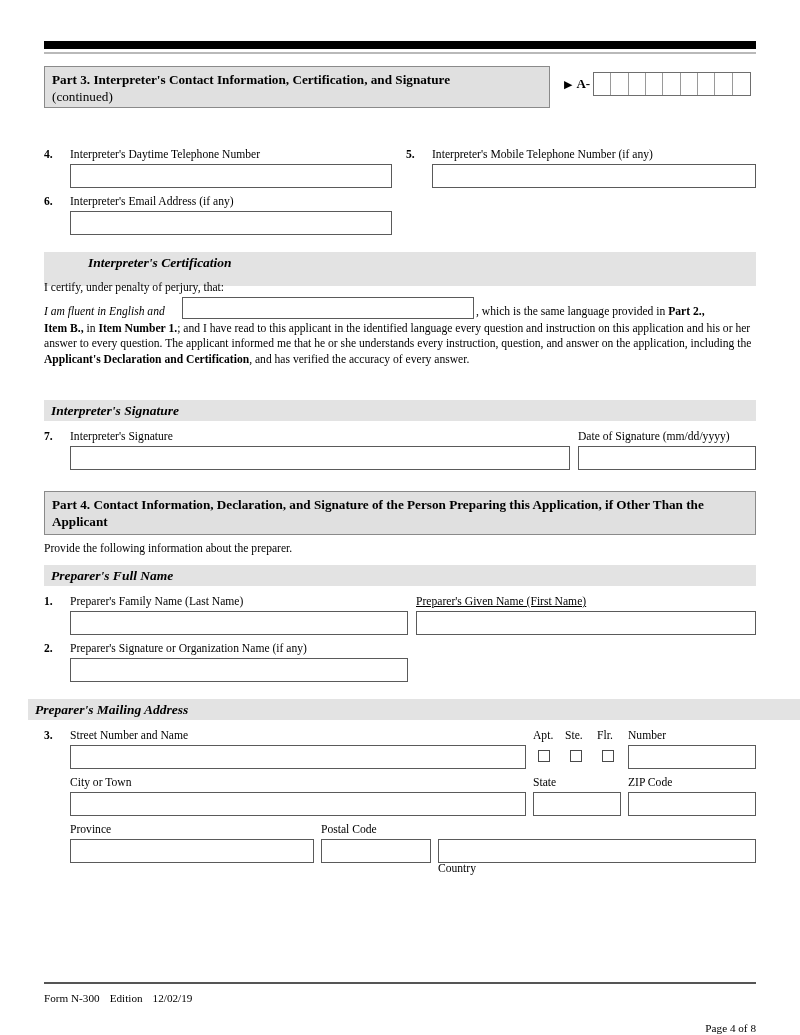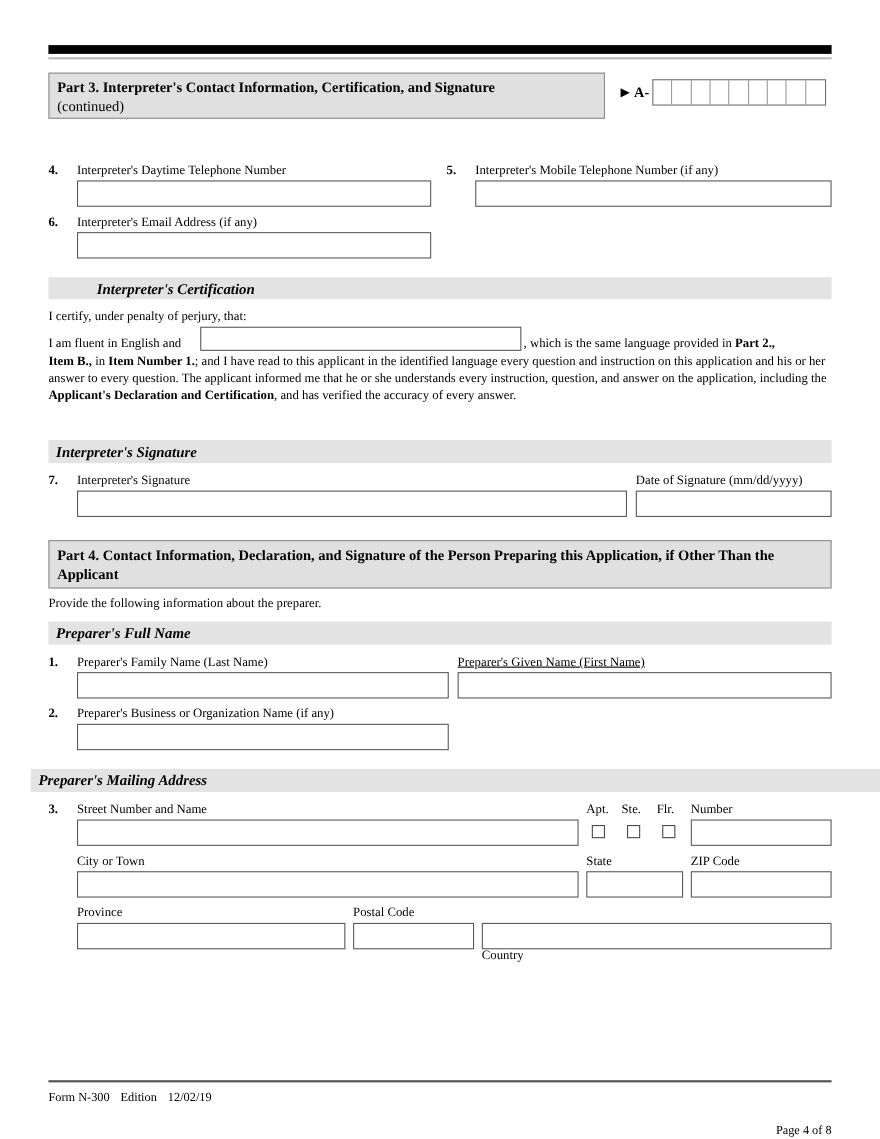--- a/index.html
+++ b/index.html
@@ -182,25 +182,25 @@
   <div class="field" style="left:70px; top:164px; width:322px; height:24px;"></div>
 
   <div class="num" style="left:406px; top:148px;">5.</div>
   <div class="lbl" style="left:432px; top:148px;">Interpreter's Mobile Telephone Number (if any)</div>
   <div class="field" style="left:432px; top:164px; width:324px; height:24px;"></div>
 
   <div class="num" style="left:44px; top:195px;">6.</div>
   <div class="lbl" style="left:70px; top:195px;">Interpreter's Email Address (if any)</div>
   <div class="field" style="left:70px; top:211px; width:322px; height:24px;"></div>
 
-  <div class="section-bar" style="left:44px; top:252px; width:712px; height:20px;padding-left:44px;">Interpreter's Certification</div>
+  <div class="section-bar" style="left:44px; top:252px; width:712px; height:34px;padding-left:44px;">Interpreter's Certification</div>
 
   <div class="para" style="left:44px; top:280px; width:712px;">I certify, under penalty of perjury, that:</div>
 
-  <div class="inline-note" style="left:44px; top:305px;">I am fluent in English and</div>
+  <div class="inline-note" style="left:44px; top:305px;font-style:italic;">I am fluent in English and</div>
   <div class="field" style="left:182px; top:297px; width:292px; height:22px;"></div>
   <div class="inline-note" style="left:476px; top:305px;">
     <span>, which is the same language provided in </span><b>Part 2.,</b>
   </div>
 
   <div class="para" style="left:44px; top:321px; width:716px;">
     <b>Item B.,</b><span> in </span><b>Item Number 1.</b><span>; and I have read to this applicant in the identified language every question and instruction on this</span>
     <span>application and his or her answer to every question.  The applicant informed me that he or she understands every instruction, question,</span>
     <span>and answer on the application, including the </span><b>Applicant's Declaration and Certification</b><span>, and has verified the accuracy of every</span>
     <span>answer.</span>
@@ -225,21 +225,21 @@
   <div class="section-bar" style="left:44px; top:565px; width:712px; height:21px;">Preparer's Full Name</div>
 
   <div class="num" style="left:44px; top:595px;">1.</div>
   <div class="lbl" style="left:70px; top:595px;">Preparer's Family Name (Last Name)</div>
   <div class="field" style="left:70px; top:611px; width:338px; height:24px;"></div>
 
   <div class="lbl" style="left:416px; top:595px;text-decoration:underline;">Preparer's Given Name (First Name)</div>
   <div class="field" style="left:416px; top:611px; width:340px; height:24px;"></div>
 
   <div class="num" style="left:44px; top:642px;">2.</div>
-  <div class="lbl" style="left:70px; top:642px;">Preparer's Business or Organization Name (if any)</div>
+  <div class="lbl" style="left:70px; top:642px;">Preparer's Signature or Organization Name (if any)</div>
   <div class="field" style="left:70px; top:658px; width:338px; height:24px;"></div>
 
   <div class="section-bar" style="left:28px; top:699px; width:772px; height:21px;">Preparer's Mailing Address</div>
 
   <div class="num" style="left:44px; top:729px;">3.</div>
   <div class="lbl" style="left:70px; top:729px;">Street Number and Name</div>
   <div class="field" style="left:70px; top:745px; width:456px; height:24px;"></div>
 
   <div class="lbl" style="left:533px; top:729px;">Apt.</div>
   <div class="chk" style="left:538px; top:750px;"></div>

